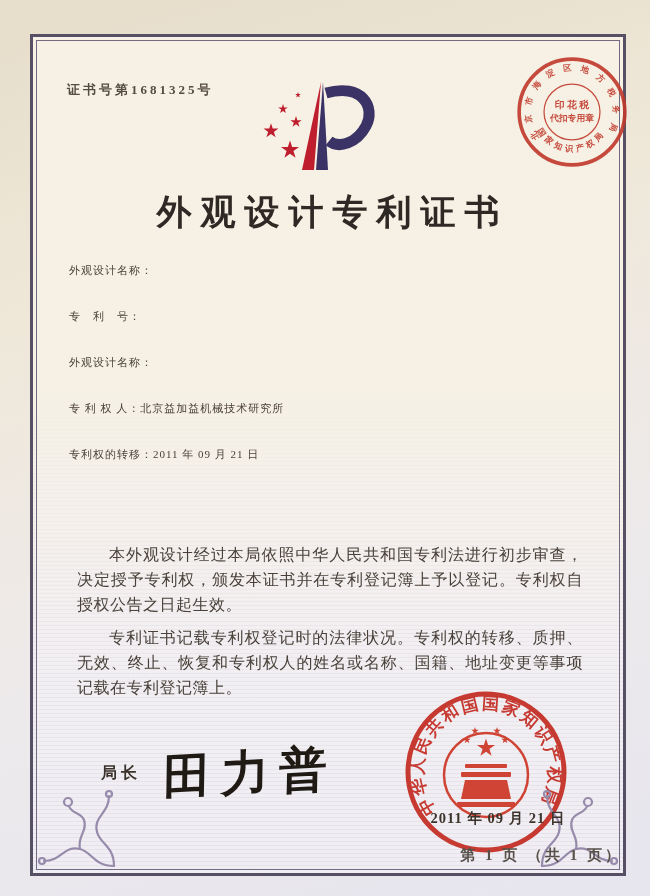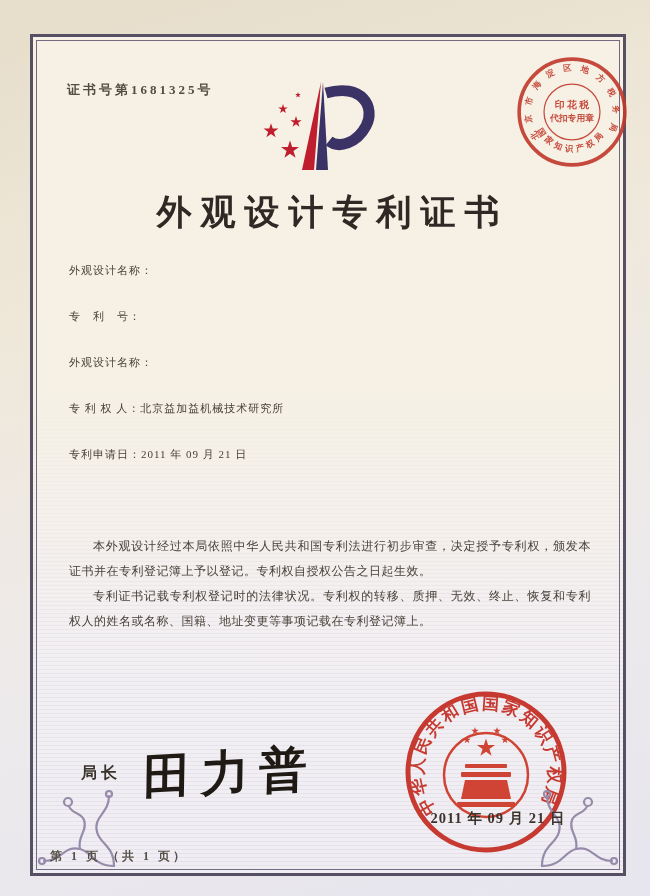--- a/index.html
+++ b/index.html
@@ -22,31 +22,31 @@
   .tax-seal{position:absolute;right:-6px;top:18px;width:114px;height:114px;opacity:.9;}
   .title{
     position:absolute;left:0;right:0;top:152px;text-align:center;
     font-size:35px;font-weight:bold;color:#2e2924;letter-spacing:9px;text-indent:9px;
   }
   .fields{position:absolute;left:36px;top:222px;width:530px;}
   .field-row{display:flex;margin-bottom:23px;font-size:11px;font-weight:normal;color:#4b4138;line-height:23px;}
   .field-row .lbl{white-space:pre;letter-spacing:1px;}
   .field-row .val{letter-spacing:1px;}
   .body-text{position:absolute;left:36px;top:497px;width:522px;color:#49413a;}
-  .body-text p{margin:0;font-size:12px;line-height:25px;text-indent:2em;letter-spacing:.5px;text-align:justify;}
-  .sign-row{position:absolute;left:48px;top:704px;display:flex;align-items:center;}
+  .body-text p{margin:8px;font-size:16px;line-height:25px;text-indent:2em;letter-spacing:.5px;text-align:justify;}
+  .sign-row{position:absolute;left:68px;top:704px;display:flex;align-items:center;}
   .sign-label{font-size:16px;font-weight:bold;color:#3a332c;letter-spacing:4px;}
   .sign-name{
     margin-left:22px;font-size:48px;font-weight:bold;color:#201a15;
     letter-spacing:10px;transform:rotate(-3deg) skewX(-4deg);
     font-family:"DejaVu Serif",cursive,serif;
   }
   .office-seal{position:absolute;left:368px;top:650px;width:170px;height:170px;opacity:.9;}
   .seal-date{position:absolute;left:360px;top:772px;width:210px;text-align:center;font-size:14.5px;font-weight:bold;color:#3c332b;letter-spacing:1px;z-index:3;}
-  .footer{position:absolute;left:17px;right:0;bottom:8px;text-align:left;font-size:12px;font-weight:bold;color:#575048;letter-spacing:3px;}
+  .footer{position:absolute;left:0;right:0;bottom:8px;text-align:right;font-size:15px;font-weight:bold;color:#575048;letter-spacing:3px;}
   .flourish{position:absolute;bottom:1px;width:86px;height:86px;}
   .flourish.fl-left{left:1px;}
   .flourish.fl-right{right:1px;transform:scaleX(-1);}
   svg text{font-family:"Liberation Serif","DejaVu Serif",serif;}
 </style>
 </head>
 <body>
 
 <div class="frame">
   <div class="frame-inner"></div>
@@ -96,21 +96,21 @@
       <span class="lbl">专　利　号：</span>
     </div>
     <div class="field-row">
       <span class="lbl">外观设计名称：</span>
     </div>
     <div class="field-row">
       <span class="lbl">专 利 权 人：</span>
       <span class="val">北京益加益机械技术研究所</span>
     </div>
     <div class="field-row">
-      <span class="lbl">专利申请日：</span>
+      <span class="lbl">专利权的转移：</span>
       <span class="val">2011 年 09 月 21 日</span>
     </div>
   </div>
 
   <div class="body-text">
     <p>本外观设计经过本局依照中华人民共和国专利法进行初步审查，决定授予专利权，颁发本证书并在专利登记簿上予以登记。专利权自授权公告之日起生效。</p>
     <p>专利证书记载专利权登记时的法律状况。专利权的转移、质押、无效、终止、恢复和专利权人的姓名或名称、国籍、地址变更等事项记载在专利登记簿上。</p>
   </div>
 
   <div class="sign-row">

